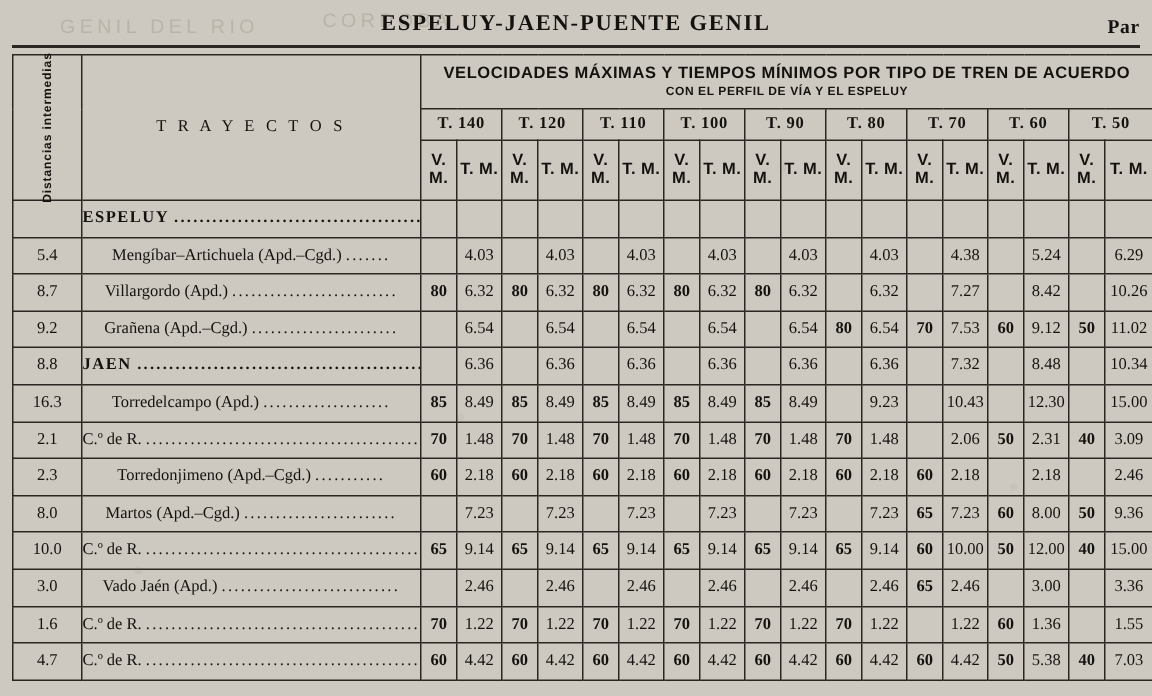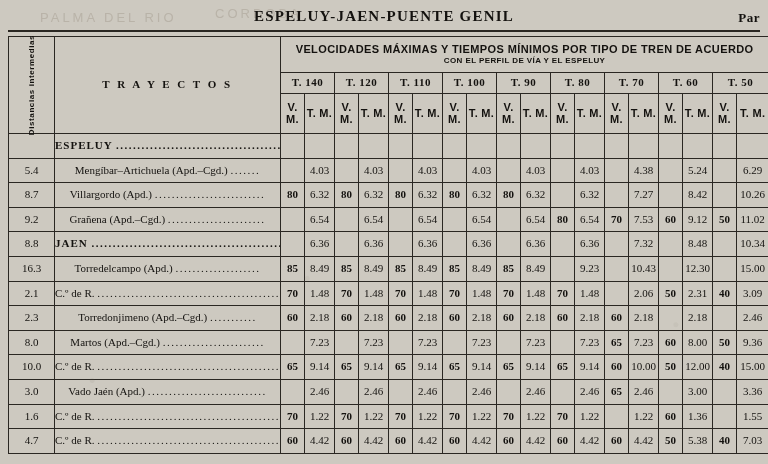--- a/index.html
+++ b/index.html
@@ -75,21 +75,21 @@
     transform:translate(-50%,-50%) rotate(-90deg);
     transform-origin:center center;
     white-space:nowrap;
     font-family:"Liberation Sans",sans-serif;
     font-size:8px;font-weight:bold;letter-spacing:.6px;
     line-height:1.25;
     text-align:center;
   }
   .tray-head{
     font-family:"Liberation Serif",serif;
-    font-size:12px;letter-spacing:2.5px;font-weight:bold;margin-top:28px;
+    font-size:12px;letter-spacing:2.5px;font-weight:normal;margin-top:28px;
   }
   td.dist{
     font-family:"Liberation Serif",serif;
     font-size:12px;text-align:center;
   }
   td.station{
     text-align:left;
     padding-left:14px;
     font-size:12px;
     font-family:"Liberation Serif",serif;
@@ -116,21 +116,21 @@
       radial-gradient(circle at 40% 60%, rgba(120,112,98,.12) 0 2px, transparent 3px),
       radial-gradient(circle at 88% 70%, rgba(120,112,98,.13) 0 2px, transparent 3px);
     z-index:3;
     opacity:.55;
   }
 </style>
 </head>
 <body>
 
 <div class="ghost">
-  <span class="g1">PALMA DEL RIO</span>
+  <span class="g1">GENIL DEL RIO</span>
   <span class="g2">CORDOBA</span>
 
 </div>
 
 <div class="page">
 
   <div class="title">ESPELUY-JAEN-PUENTE GENIL</div>
   <div class="parpos">Par</div>
   <div class="toprule"></div>
 

